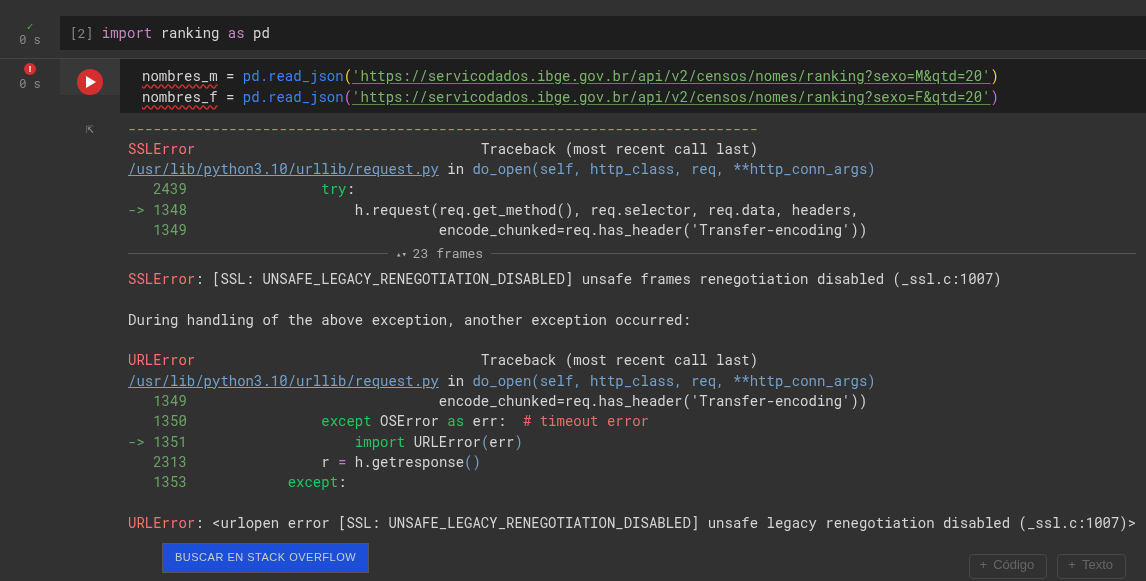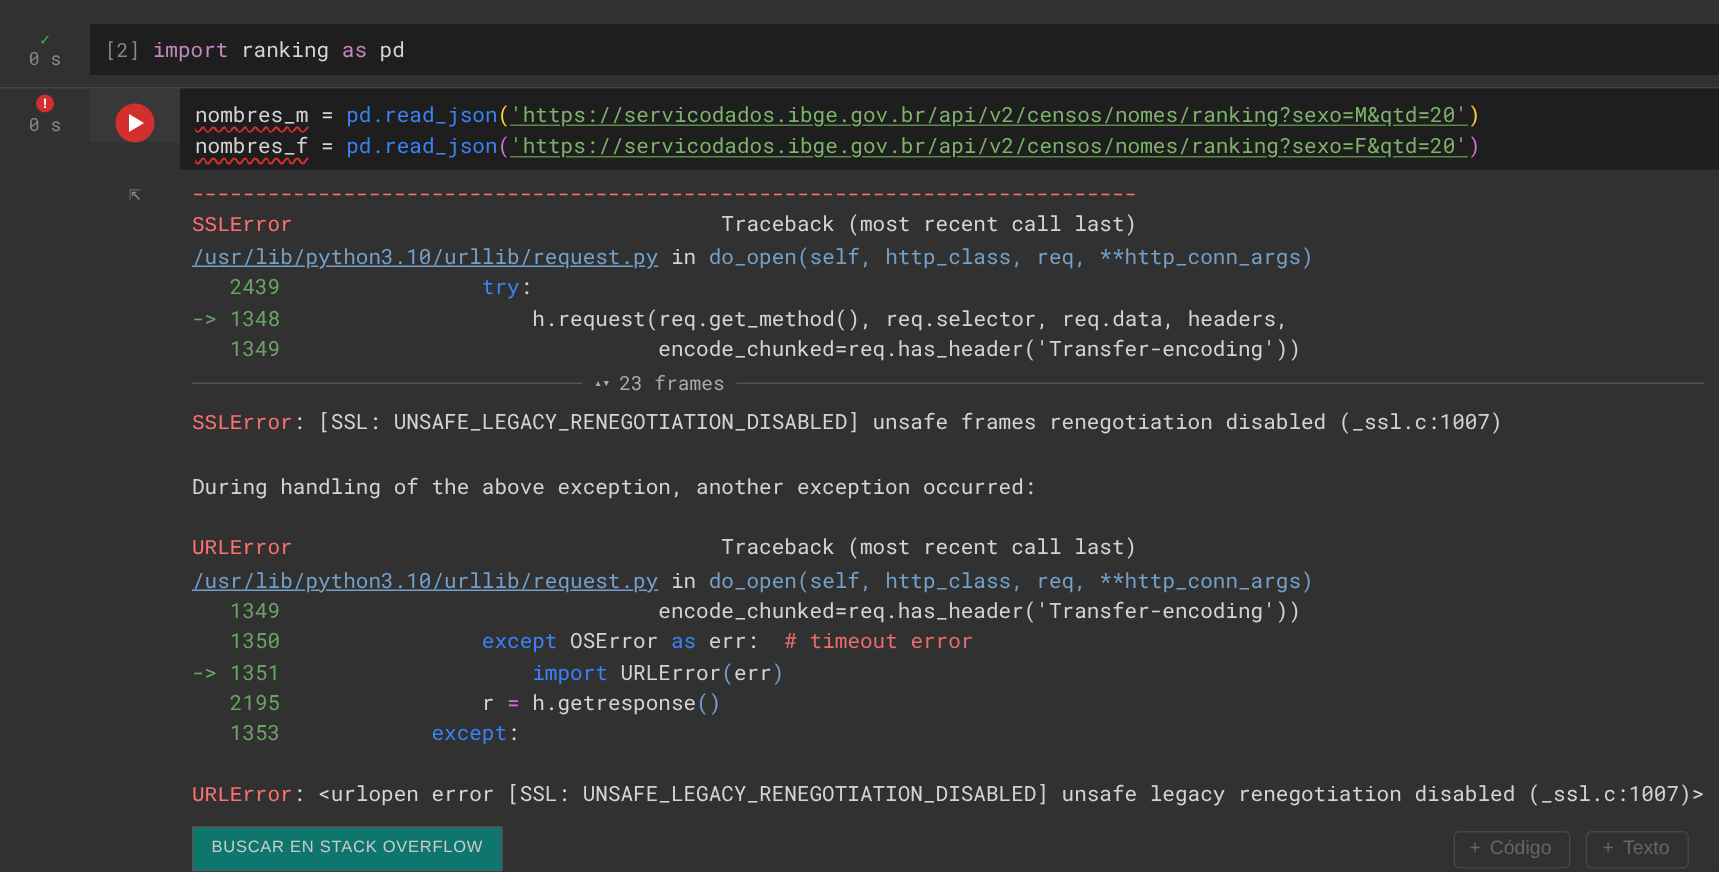--- a/index.html
+++ b/index.html
@@ -101,33 +101,33 @@
   .output {
     flex: 1;
     background: transparent;
     padding: 6px 10px 10px 8px;
     line-height: 1.45;
     white-space: pre;
     font-size: 14px;
     overflow-x: hidden;
   }
   .e-dash { color: #ff7070; }
-  .e-name { color: #ff7070; font-family: Liberation Mono, monospace; }
+  .e-name { color: #ff7070; }
   .e-trace{ color: #d4d4d4; }
   .e-link { color: #74a0c9; text-decoration: underline; }
   .e-func { color: #74a0c9; }
   .e-args { color: #74a0c9; }
   .e-num  { color: #6aa364; }
-  .e-kw   { color: #3b82f6; }
+  .e-kw   { color: #22c55e; }
   .e-arrow{ color: #6aa364; }
   .e-punc { color: #d4d4d4; }
   .e-comm { color: #ea6b6b; text-align: center; }
   .e-op   { color: #ce70d6; }
   .e-paren{ color: #74a0c9; }
-  .e-wavy { text-decoration: underline wavy #d32f2f; text-underline-offset: 3px;}
+  .e-wavy { text-decoration: underline wavy #d32f2f; text-underline-offset: 3px; margin-left: 12px;}
   
   .frames-row {
     display: flex;
     align-items: center;
     margin: 4px 0 6px 0;
   }
   .frames-line {
     height: 1px;
     background: #555;
     width: 260px;
@@ -140,27 +140,28 @@
     align-items: center;
     gap: 6px;
   }
   .frames-arrow {
     display:inline-flex;flex-direction:column;line-height:0.6;font-size:9px;color:#aaa;
   }
   .so-btn {
     display: inline-block;
     margin-top: 10px;
     padding: 6px 12px;
-    background: #0f766e;
+    background: #1d4ed8;
     border: 1px solid #555;
     color: #ccc;
     font-size: 11px;
     font-family: sans-serif;
     letter-spacing: 0.5px;
     cursor: pointer;
+    margin-left: 34px;
   }
   .bottom-bar {
     position: absolute;
     bottom: 0;
     left: 0;
     right: 0;
     display: flex;
     justify-content: flex-end;
     padding: 2px 20px;
     gap: 10px;
@@ -233,21 +234,21 @@
 <span class="e-num">   1349</span><span class="e-trace">                              encode_chunked=req.has_header('Transfer-encoding'))</span>
 <div class="frames-row"><div class="frames-line"></div><span class="frames-text"><span class="frames-arrow">▴▾</span><span>23 frames</span></span><div class="frames-line" style="flex:1"></div></div><span class="e-name">SSLError</span><span class="e-trace">: [SSL: UNSAFE_LEGACY_RENEGOTIATION_DISABLED] unsafe frames renegotiation disabled (_ssl.c:1007)</span>
 
 <span class="e-trace">During handling of the above exception, another exception occurred:</span>
 
 <span class="e-name">URLError</span>                                  <span class="e-trace">Traceback (most recent call last)</span>
 <span class="e-link">/usr/lib/python3.10/urllib/request.py</span><span class="e-trace"> in </span><span class="e-func">do_open</span><span class="e-args">(self, http_class, req, **http_conn_args)</span>
 <span class="e-num">   1349</span><span class="e-trace">                              encode_chunked=req.has_header('Transfer-encoding'))</span>
 <span class="e-num">   1350</span><span class="e-kw">                except</span><span class="e-trace"> OSError </span><span class="e-kw">as</span><span class="e-trace"> err</span><span class="e-punc">:</span><span class="e-comm">  # timeout error</span>
 <span class="e-arrow">-&gt; 1351</span><span class="e-kw">                    import</span><span class="e-trace"> URLError</span><span class="e-paren">(</span><span class="e-trace">err</span><span class="e-paren">)</span>
-<span class="e-num">   2195</span><span class="e-trace">                r </span><span class="e-op">=</span><span class="e-trace"> h</span><span class="e-punc">.</span><span class="e-trace">getresponse</span><span class="e-paren">()</span>
+<span class="e-num">   2313</span><span class="e-trace">                r </span><span class="e-op">=</span><span class="e-trace"> h</span><span class="e-punc">.</span><span class="e-trace">getresponse</span><span class="e-paren">()</span>
 <span class="e-num">   1353</span><span class="e-trace">            </span><span class="e-kw">except</span><span class="e-punc">:</span>
 
 <span class="e-name">URLError</span><span class="e-trace">: &lt;urlopen error [SSL: UNSAFE_LEGACY_RENEGOTIATION_DISABLED] unsafe legacy renegotiation disabled (_ssl.c:1007)&gt;</span>
 <div class="so-btn">BUSCAR EN STACK OVERFLOW</div></div>
       </div>
     </div>
   </div>
 
 </div>
 

